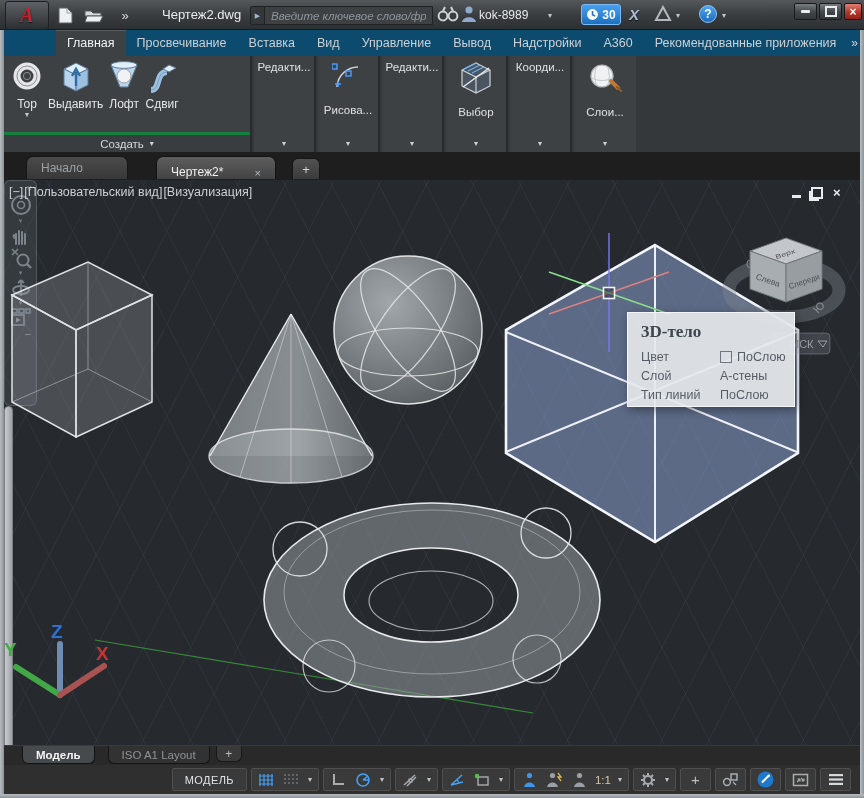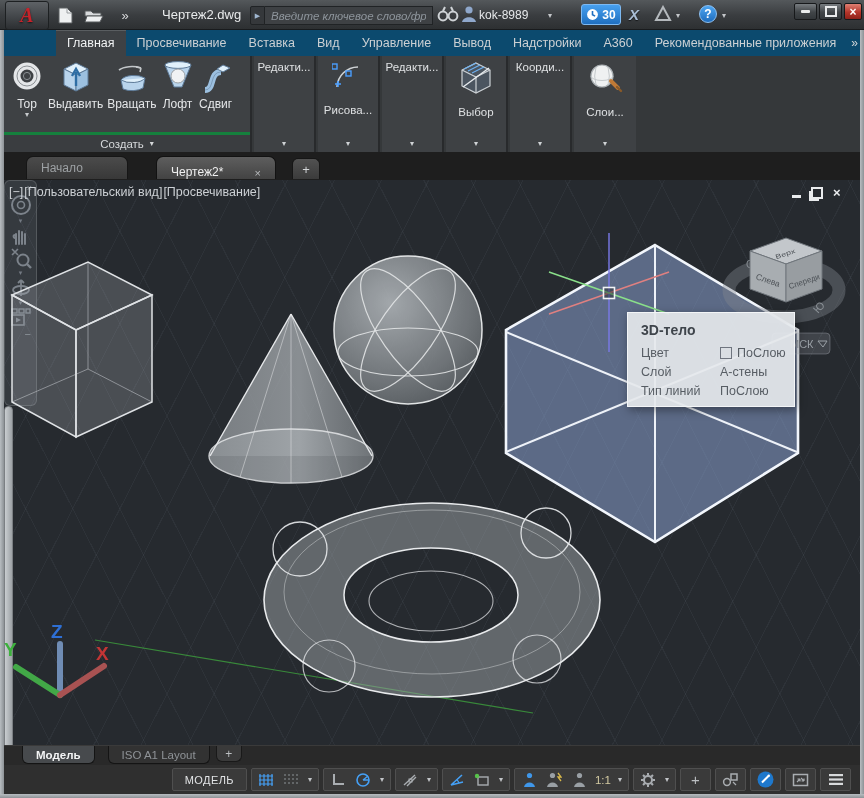--- a/index.html
+++ b/index.html
@@ -69,21 +69,21 @@
   #viewport{left:4px;top:180px;width:856px;height:565px;background-color:#262a2f;overflow:hidden;
     background-image:repeating-linear-gradient(63deg,rgba(165,180,200,.06) 0 1px,transparent 1px 42px),
                      repeating-linear-gradient(117deg,rgba(165,180,200,.06) 0 1px,transparent 1px 42px);}
   #scene{position:absolute;left:0;top:0;}
   .vp-label{left:5px;top:5px;font-size:12.5px;color:#ccd0d4;display:flex;gap:1px;}
   .vp-controls{left:788px;top:5px;display:flex;gap:10px;align-items:center;color:#e9ebed;}
   .vpc-min{width:9px;height:3px;background:#e9ebed;margin-top:7px;}
   .vpc-res{width:8px;height:8px;border:2px solid #e9ebed;box-shadow:-3px 3px 0 -1px #e9ebed;}
   .vpc-cls{font-size:13px;font-weight:bold;}
   .tooltip{left:623px;top:132px;width:168px;height:95px;background:rgba(229,232,235,.92);border:1px solid #f3f5f7;box-shadow:2px 3px 9px rgba(0,0,0,.4);box-sizing:border-box;padding:9px 0 0 13px;color:#575d64;}
-  .tt-title{font-weight:bold;font-size:14px;color:#3e444b;margin-bottom:8px;}
+  .tt-title{font-weight:bold;font-size:17px;color:#3e444b;margin-bottom:8px;font-family:Liberation Serif, serif;}
   .tt-row{display:flex;font-size:12.5px;margin-bottom:5px;align-items:center;}
   .tt-lab{width:79px;}
   .swatch{display:inline-block;width:10px;height:10px;border:1px solid #6f757f;margin-right:5px;background:transparent;}
   #navbar{left:813px;top:196px;width:33px;height:226px;background:rgba(150,156,163,.14);border:1px solid rgba(195,200,206,.22);border-radius:6px;box-sizing:border-box;display:flex;flex-direction:column;align-items:center;color:#7c838b;}
   .nb-x{align-self:flex-end;font-size:9px;margin:2px 4px 0 0;color:#868d94;}
   .nb-caret{font-size:7px;color:#737a82;line-height:8px;}
   .nb-min{align-self:flex-end;font-size:11px;margin:1px 5px 0 0;color:#868d94;}
   #vscroll{left:849px;top:96px;width:9px;height:469px;background:linear-gradient(90deg,#c9cdd0,#9da2a6);border:1px solid #7b7f83;border-radius:4px;box-sizing:border-box;}
 
   
@@ -212,29 +212,20 @@
               <polygon points="17,3 29,9 17,15 5,9" fill="#e0f0fb" stroke="#5d7a98"></polygon>
               <polygon points="5,9 17,15 17,31 5,25" fill="#b9d4ec" stroke="#5d7a98"></polygon>
               <polygon points="17,15 29,9 29,25 17,31" fill="#9cc0e0" stroke="#5d7a98"></polygon>
               <path d="M17,26 V12" stroke="#2e6da4" stroke-width="2.4"></path>
               <path d="M13,16 L17,9 L21,16" fill="none" stroke="#2e6da4" stroke-width="2.4"></path>
             </svg>
           <span class="big-lbl">Выдавить</span>
         </div>
         <div class="big-btn">
           <svg viewBox="0 0 34 36">
-              <path d="M4,10 A15,7 0 0 1 26,8" fill="none" stroke="#c3c7ca" stroke-width="1.6"></path>
-              <path d="M26,8 l-5,-1 m5,1 l-1,4" stroke="#c3c7ca" stroke-width="1.6" fill="none"></path>
-              <path d="M6,20 A14,7 0 0 1 30,18 L28,28 A14,7 0 0 1 8,29 Z" fill="#b9d4ec" stroke="#5d7a98"></path>
-              <path d="M6,20 A14,7 0 0 0 30,18" fill="#e0f0fb" stroke="#5d7a98"></path>
-            </svg>
-          <span class="big-lbl">Вращать</span>
-        </div>
-        <div class="big-btn">
-          <svg viewBox="0 0 34 36">
               <polygon points="4,5 30,5 21,27 13,27" fill="#b9d4ec" stroke="#5d7a98"></polygon>
               <ellipse cx="17" cy="5" rx="13" ry="3.4" fill="#e0f0fb" stroke="#5d7a98"></ellipse>
               <circle cx="17" cy="16" r="7" fill="#f0f2f4" stroke="#9aa0a5"></circle>
             </svg>
           <span class="big-lbl">Лофт</span>
         </div>
         <div class="big-btn">
           <svg viewBox="0 0 34 36">
               <path d="M6,30 C16,30 10,12 22,12" fill="none" stroke="#9cc0e0" stroke-width="6"></path>
               <path d="M6,30 C16,30 10,12 22,12" fill="none" stroke="#5d7a98" stroke-width="1" opacity=".5"></path>
@@ -395,21 +386,21 @@
         <line x1="609" y1="233" x2="609" y2="352" stroke="#7a7ae8" stroke-width="1.4"></line>
         <line x1="549" y1="314" x2="669" y2="272" stroke="#e08080" stroke-width="1.4"></line>
         <line x1="549" y1="272" x2="669" y2="314" stroke="#8ae08a" stroke-width="1.4"></line>
         <rect x="603.5" y="287.5" width="11" height="11" fill="rgba(40,44,50,.5)" stroke="#f2f4f6" stroke-width="1.6"></rect>
       </g>
     </svg>
 
     <div class="abs vp-label">
       <span>[−]</span>
       <span>[Пользовательский вид]</span>
-      <span>[Просвечивание]</span>
+      <span>[Визуализация]</span>
     </div>
 
     <div class="abs vp-controls">
       <span class="vpc-min"></span>
       <span class="vpc-res"></span>
       <span class="vpc-cls">×</span>
     </div>
 
     <div id="navbar">
       <span class="nb-x">×</span>

